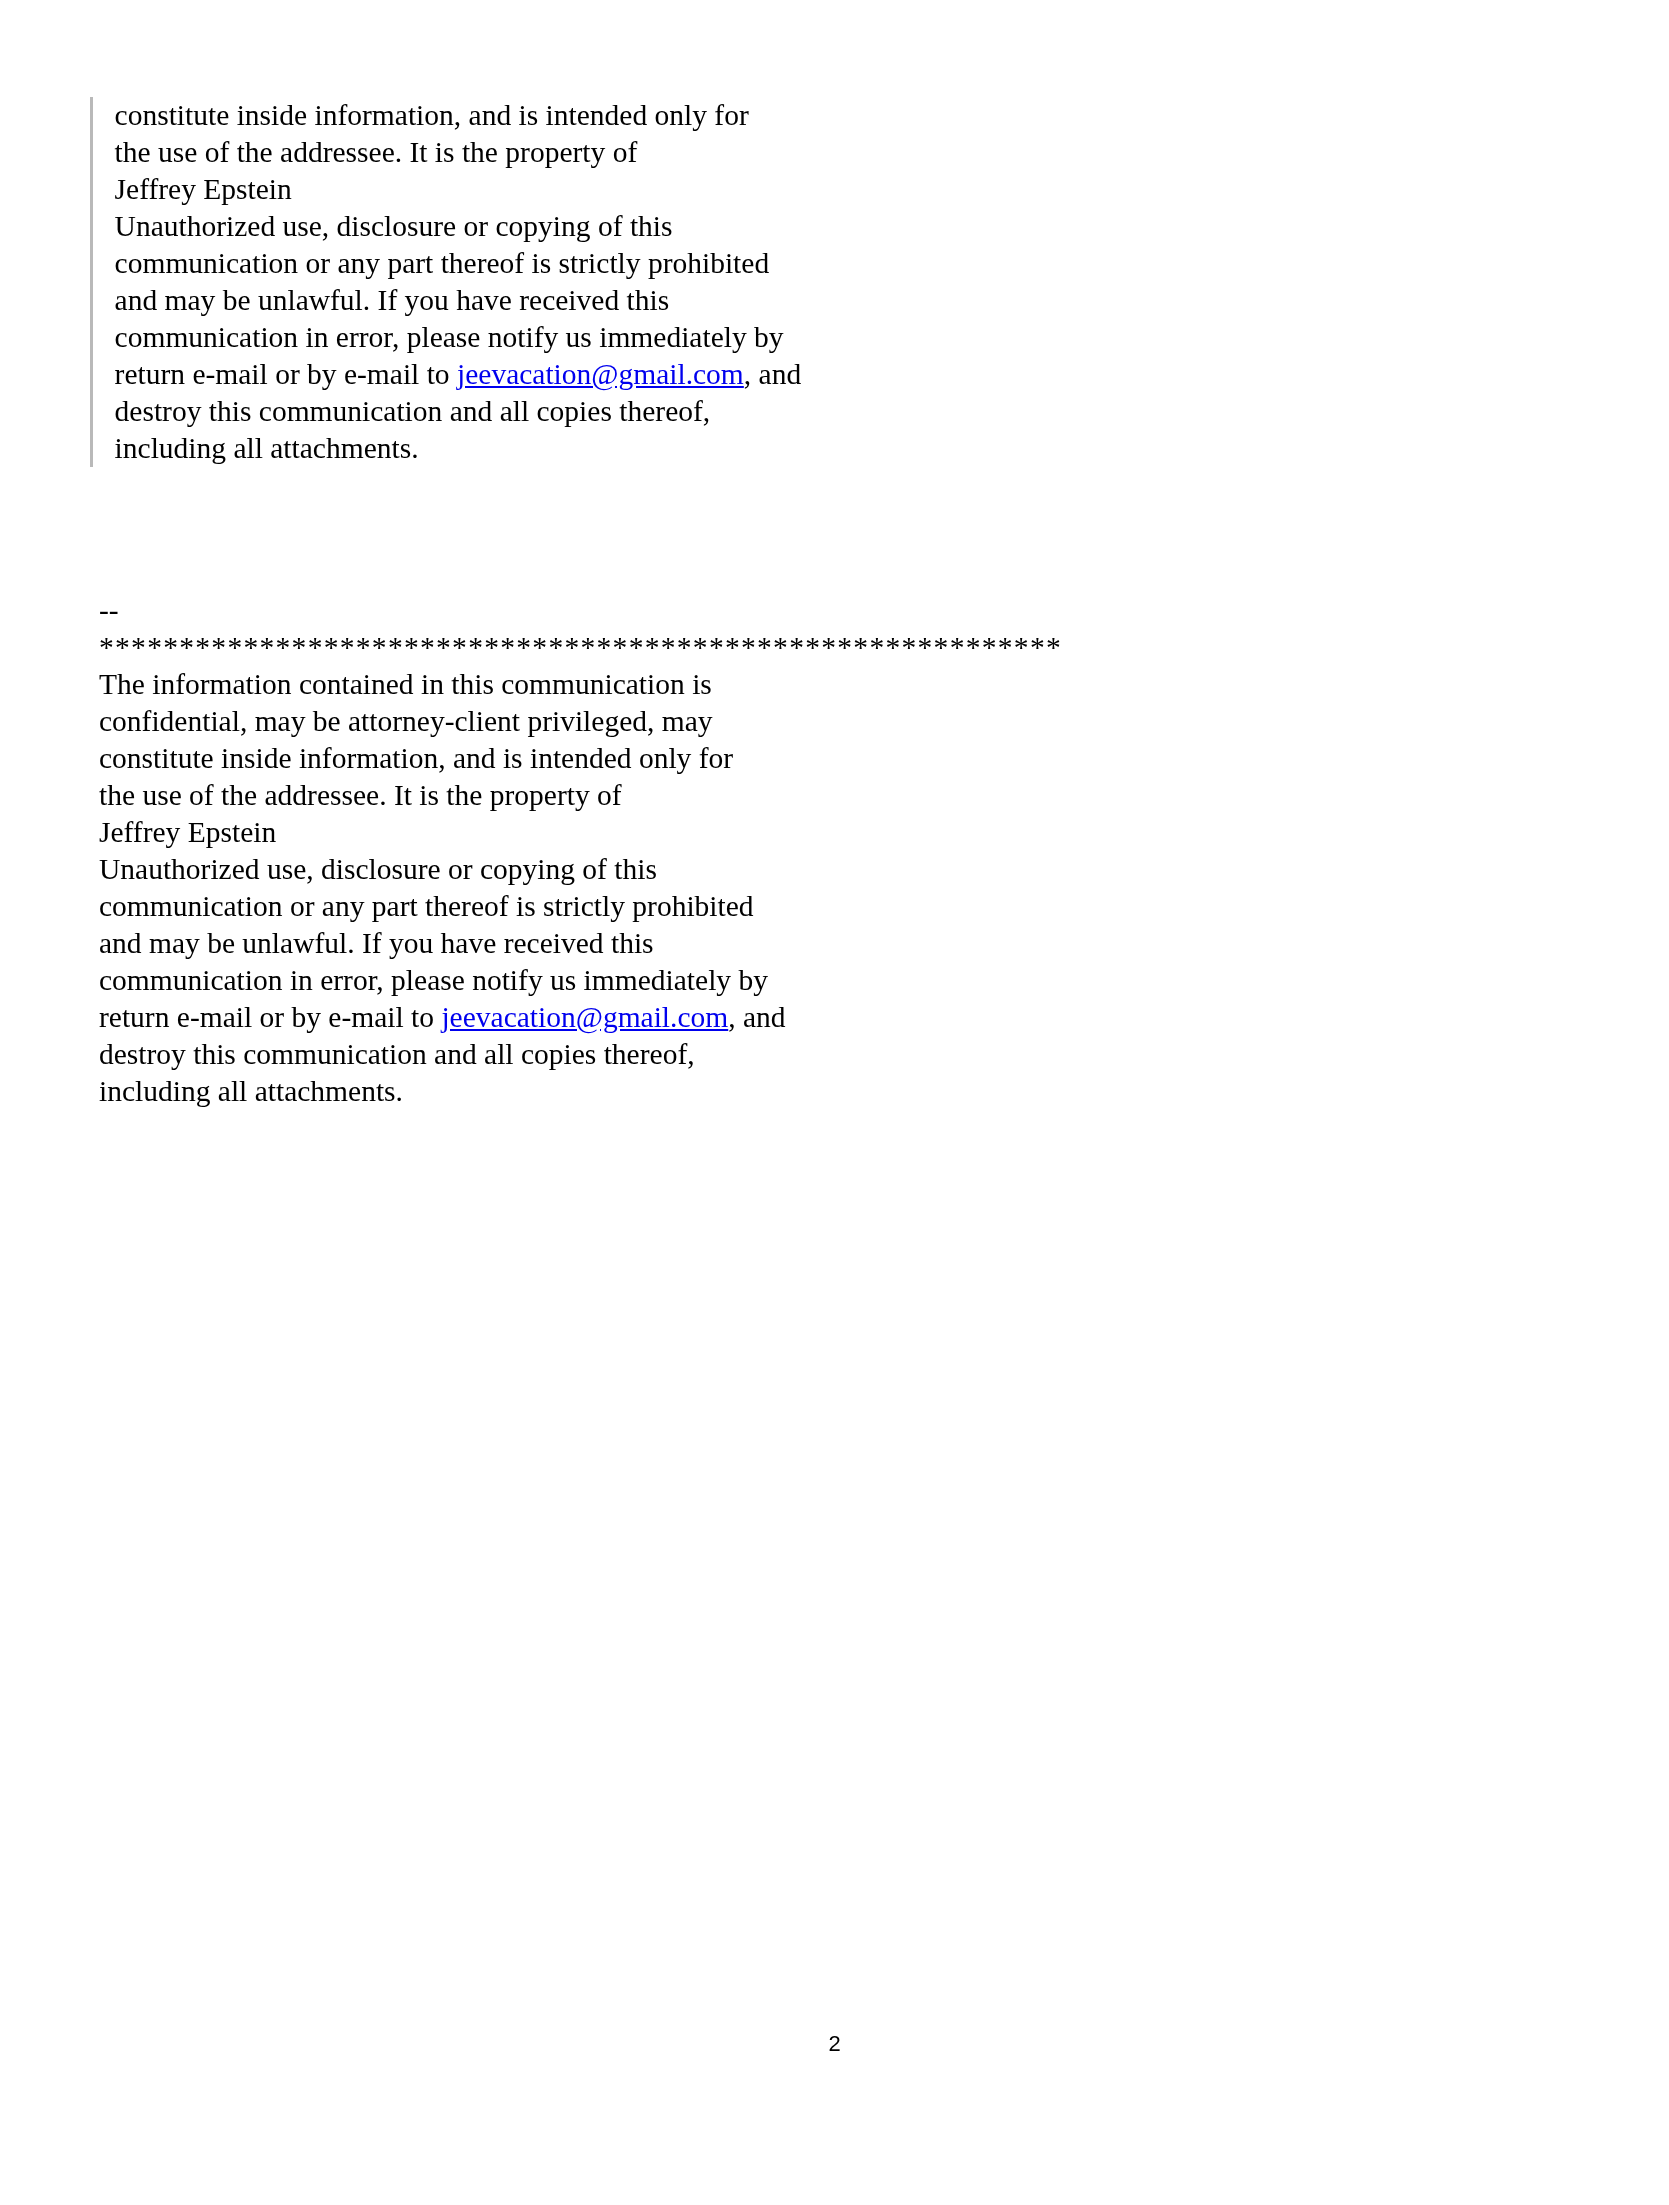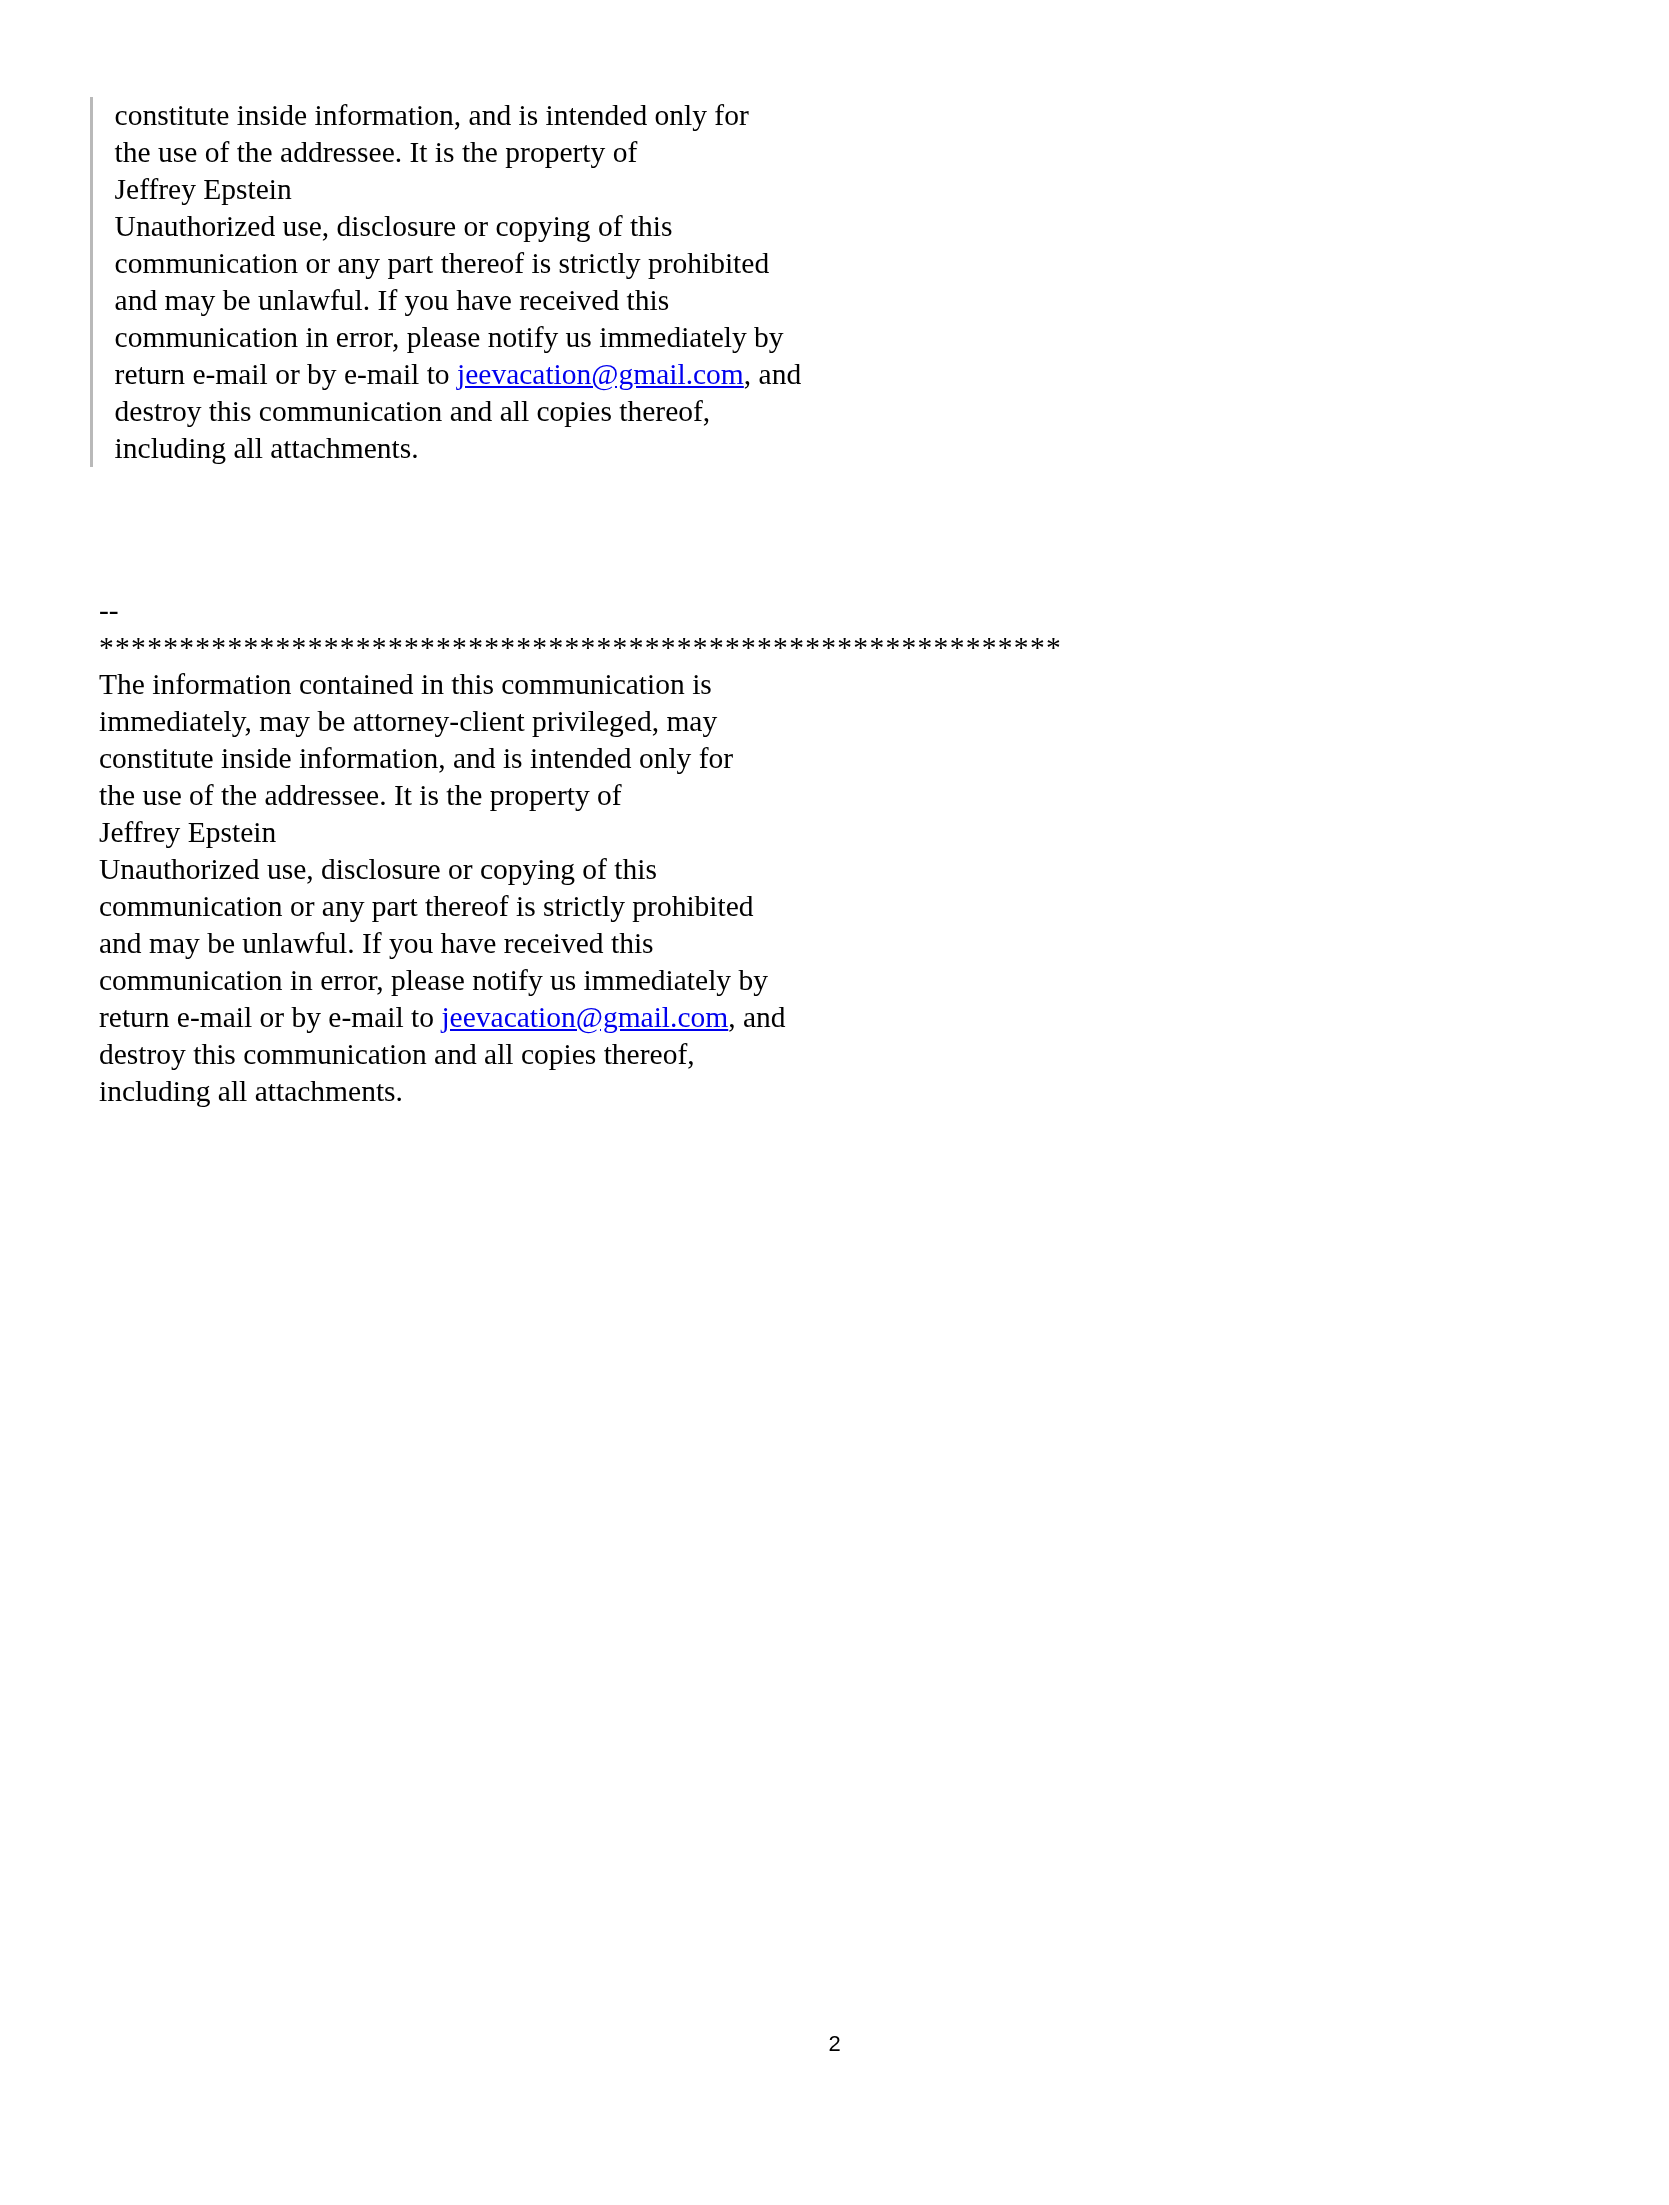--- a/index.html
+++ b/index.html
@@ -81,21 +81,21 @@
     <div class="line">communication in error, please notify us immediately by</div>
     <div class="line"><span>return e-mail or by e-mail to </span><a href="#" class="email">jeevacation@gmail.com</a><span>, and</span></div>
     <div class="line">destroy this communication and all copies thereof,</div>
     <div class="line">including all attachments.</div>
   </div>
 
   <div class="signature-block">
     <div class="line">--</div>
     <div class="line asterisk-line">************************************************************</div>
     <div class="line">The information contained in this communication is</div>
-    <div class="line">immediately, may be attorney-client privileged, may</div>
+    <div class="line">confidential, may be attorney-client privileged, may</div>
     <div class="line">constitute inside information, and is intended only for</div>
     <div class="line">the use of the addressee. It is the property of</div>
     <div class="line">Jeffrey Epstein</div>
     <div class="line">Unauthorized use, disclosure or copying of this</div>
     <div class="line">communication or any part thereof is strictly prohibited</div>
     <div class="line">and may be unlawful. If you have received this</div>
     <div class="line">communication in error, please notify us immediately by</div>
     <div class="line"><span>return e-mail or by e-mail to </span><a href="#" class="email">jeevacation@gmail.com</a><span>, and</span></div>
     <div class="line">destroy this communication and all copies thereof,</div>
     <div class="line">including all attachments.</div>

